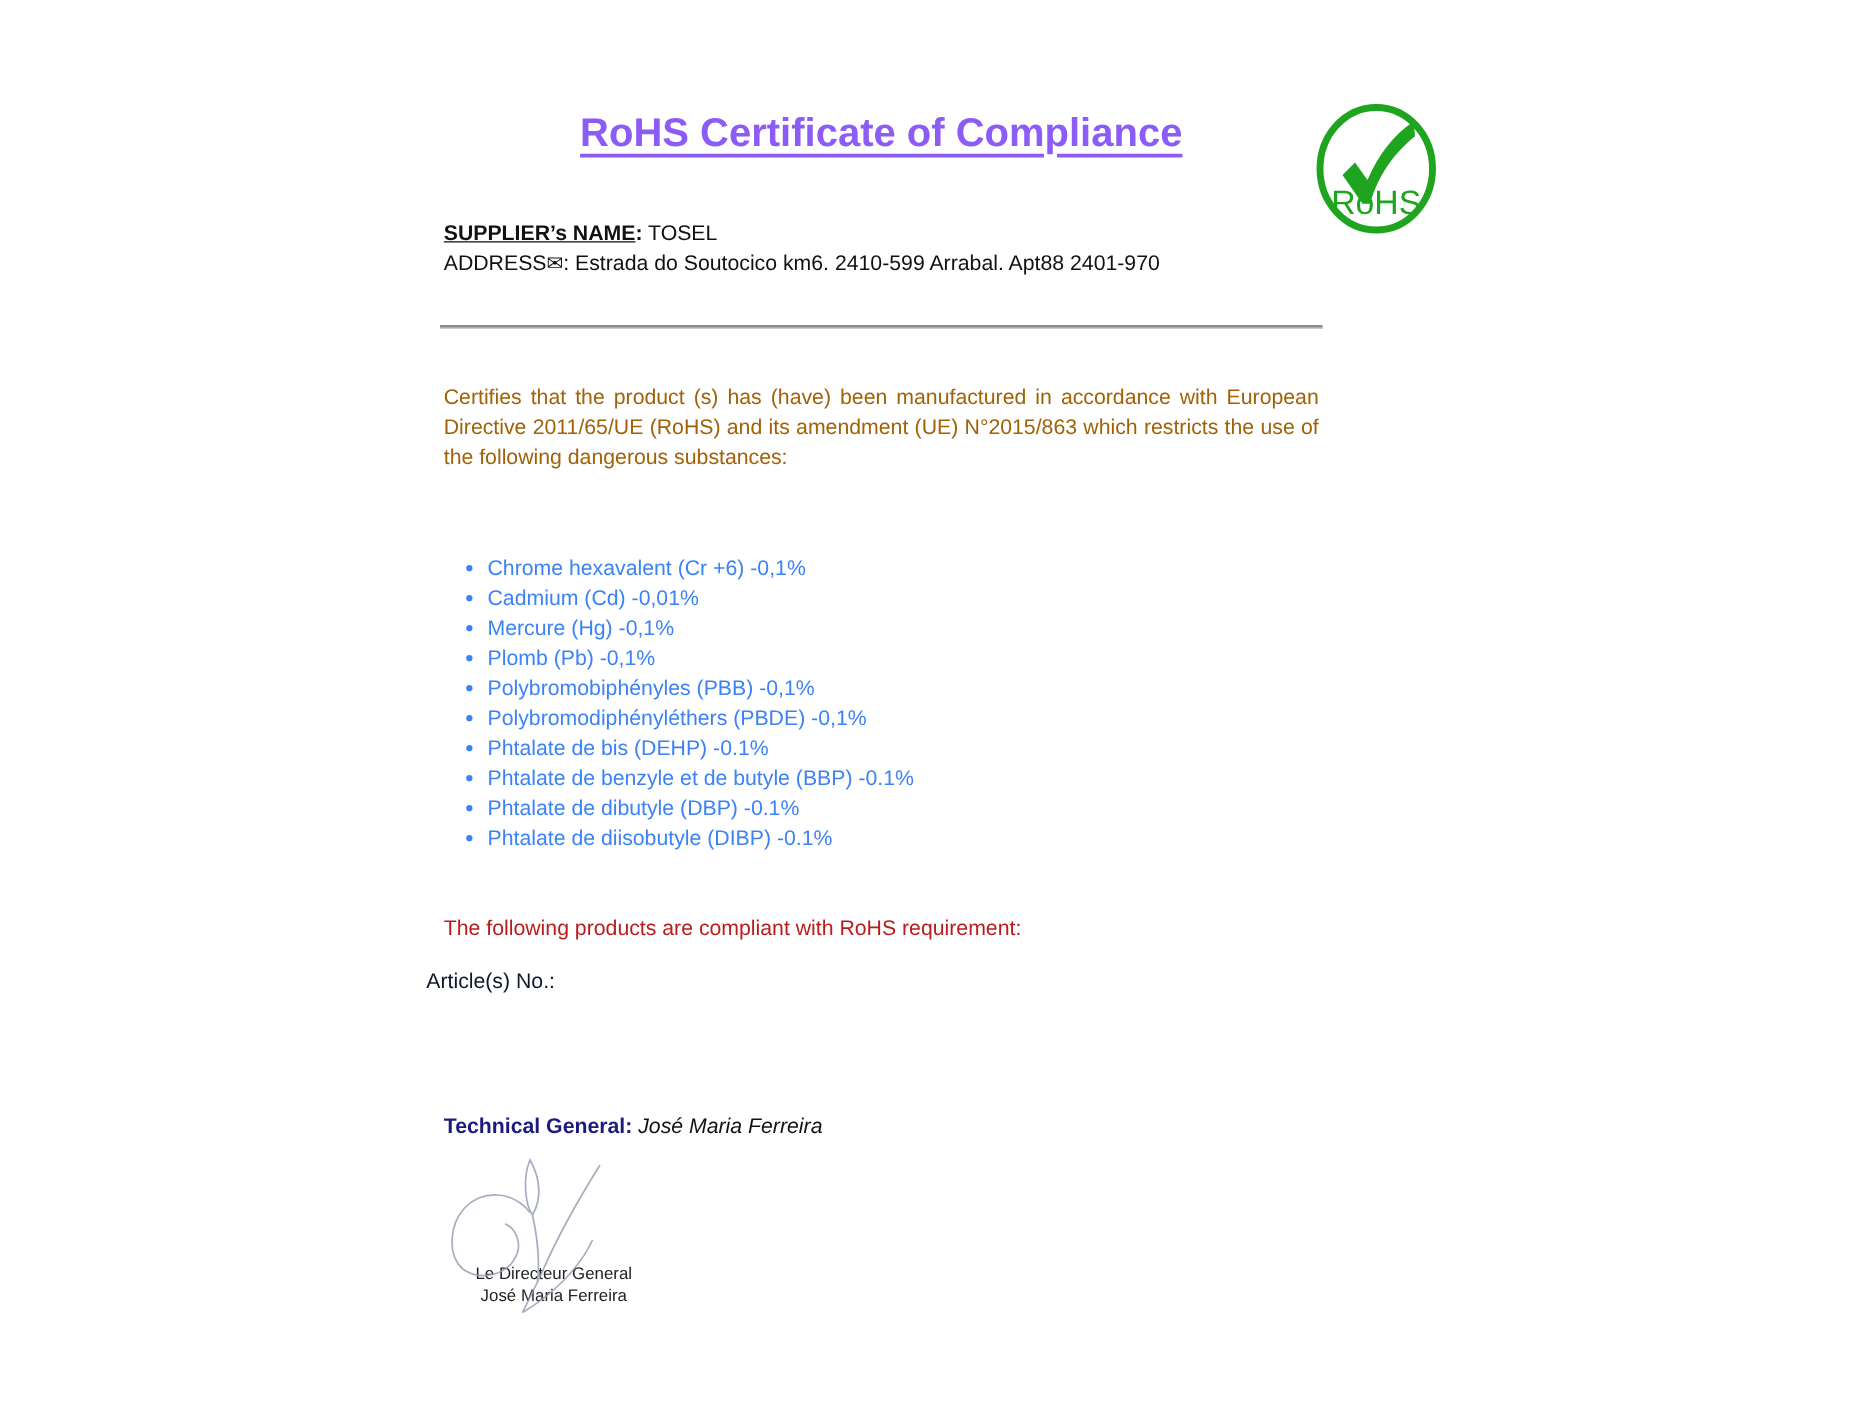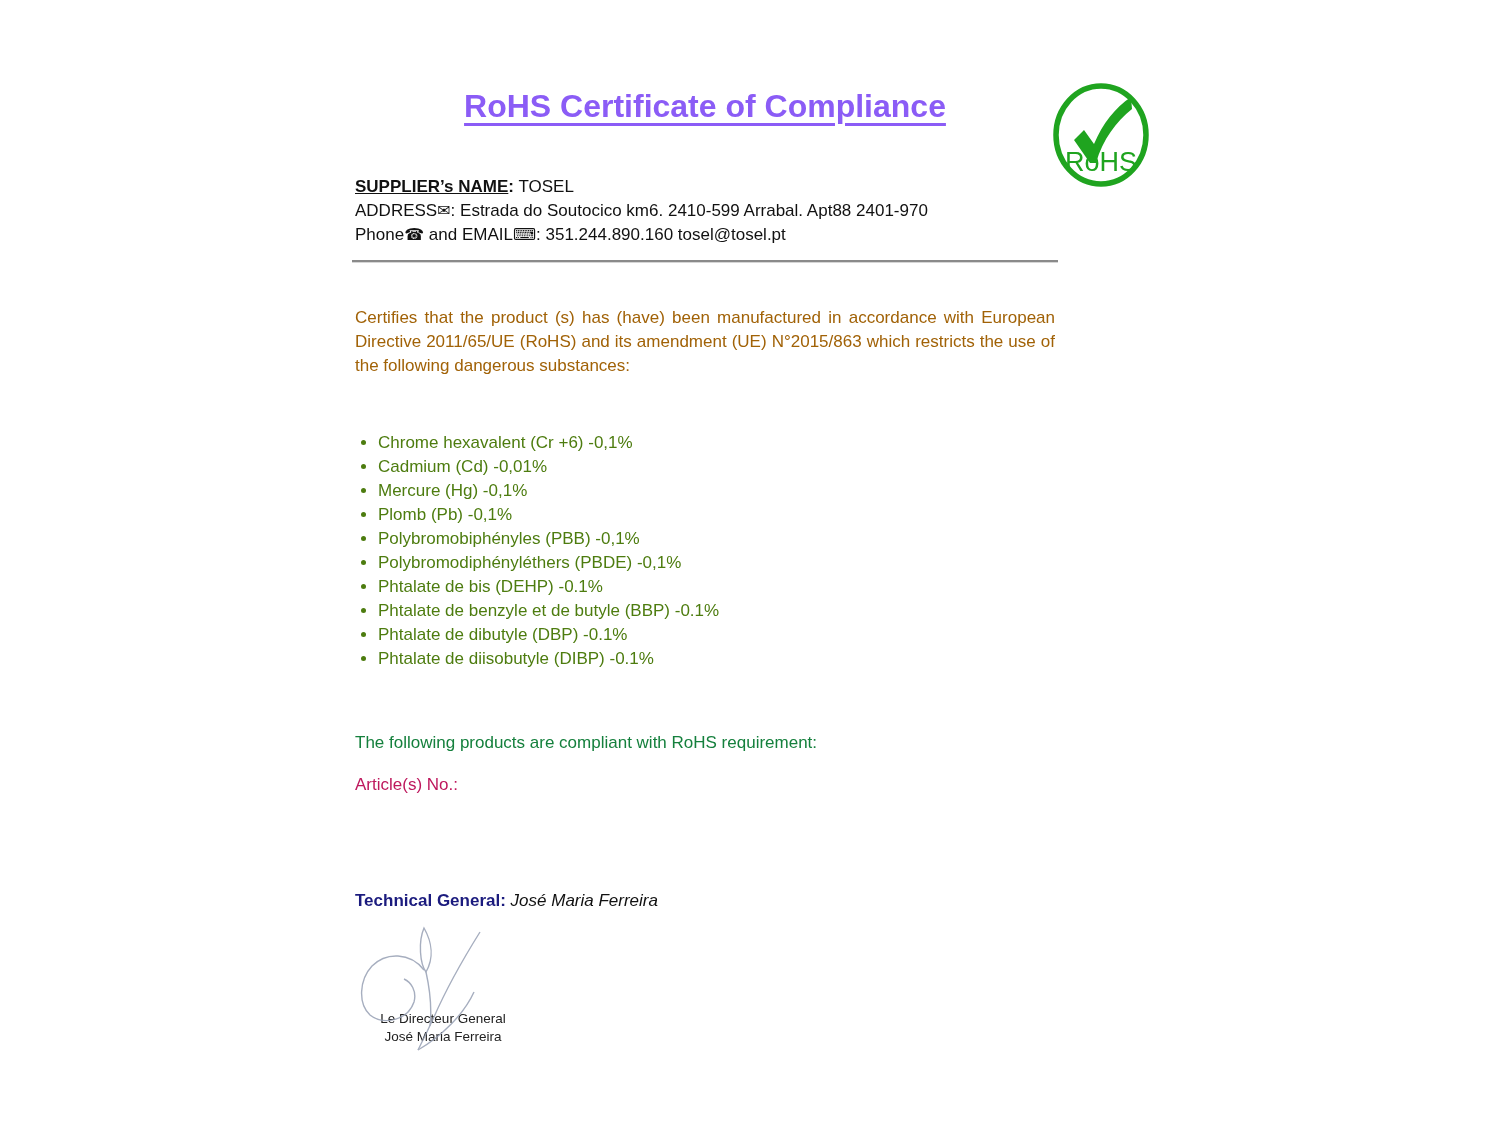--- a/index.html
+++ b/index.html
@@ -34,31 +34,31 @@
     position:absolute;left:352px;top:260px;width:706px;height:2px;
     background:#8a8a8a;border-bottom:1px solid #d6d6d6;
   }
   .cert-paragraph{
     position:absolute;left:355px;top:306px;width:700px;
     font-size:17px;line-height:24px;color:#a16207;
     text-align:justify;
   }
   .substances{
     position:absolute;left:358px;top:427px;width:700px;
-    margin:4px;padding-left:16px;
-    font-size:17px;line-height:24px;color:#4d7c0f;
+    margin:16px;padding-left:16px;
+    font-size:17px;line-height:24px;color:#3b82f6;
     list-style-type:disc;
   }
   .statement{
     position:absolute;left:355px;top:733px;width:700px;
-    font-size:17px;color:#15803d;
+    font-size:17px;color:#b91c1c;
   }
   .article-line{
-    position:absolute;left:355px;top:775px;width:700px;
-    font-size:17px;color:#be185d;
+    position:absolute;left:341px;top:775px;width:700px;
+    font-size:17px;color:#0f172a;
   }
   .made-on{
     position:absolute;left:355px;top:843px;width:700px;
     font-size:17px;color:#111;
   }
   .manager{
     position:absolute;left:355px;top:891px;width:700px;
     font-size:17px;color:#111;
   }
   .navy-label{font-weight:bold;color:#1b1b7e;}
@@ -88,23 +88,20 @@
     <path fill="#1fa41f" d="M23 58 L33 48 L43 62 C52 41 64 26 80 15 L81 27 C65 40 52 57 45 81 L39 81 Z"></path>
     <text x="50" y="89" text-anchor="middle" fill="#1fa41f" font-family="Liberation Sans, DejaVu Sans, sans-serif" font-size="27">RoHS</text>
   </svg>
 
   <div class="supplier-block">
     <div class="supplier-line">
       <span class="lbl-underline">SUPPLIER’s NAME</span><span class="lbl-bold">:</span><span> TOSEL</span>
     </div>
     <div class="supplier-line">
       <span>ADDRESS</span><span class="glyph">✉</span><span>: Estrada do Soutocico km6. 2410-599 Arrabal. Apt88 2401-970</span>
-    </div>
-    <div class="supplier-line">
-      <span>Phone</span><span class="glyph">☎</span><span> and EMAIL</span><span class="glyph">⌨</span><span>: 351.244.890.160 tosel@tosel.pt</span>
     </div>
   </div>
 
   <div class="divider"></div>
 
   <div class="cert-paragraph">Certifies that the product (s) has (have) been manufactured in accordance with European Directive 2011/65/UE (RoHS) and its amendment (UE) N°2015/863 which restricts the use of the following dangerous substances:</div>
 
   <ul class="substances">
       <li>Chrome hexavalent (Cr +6) -0,1%</li>
       <li>Cadmium (Cd) -0,01%</li>

